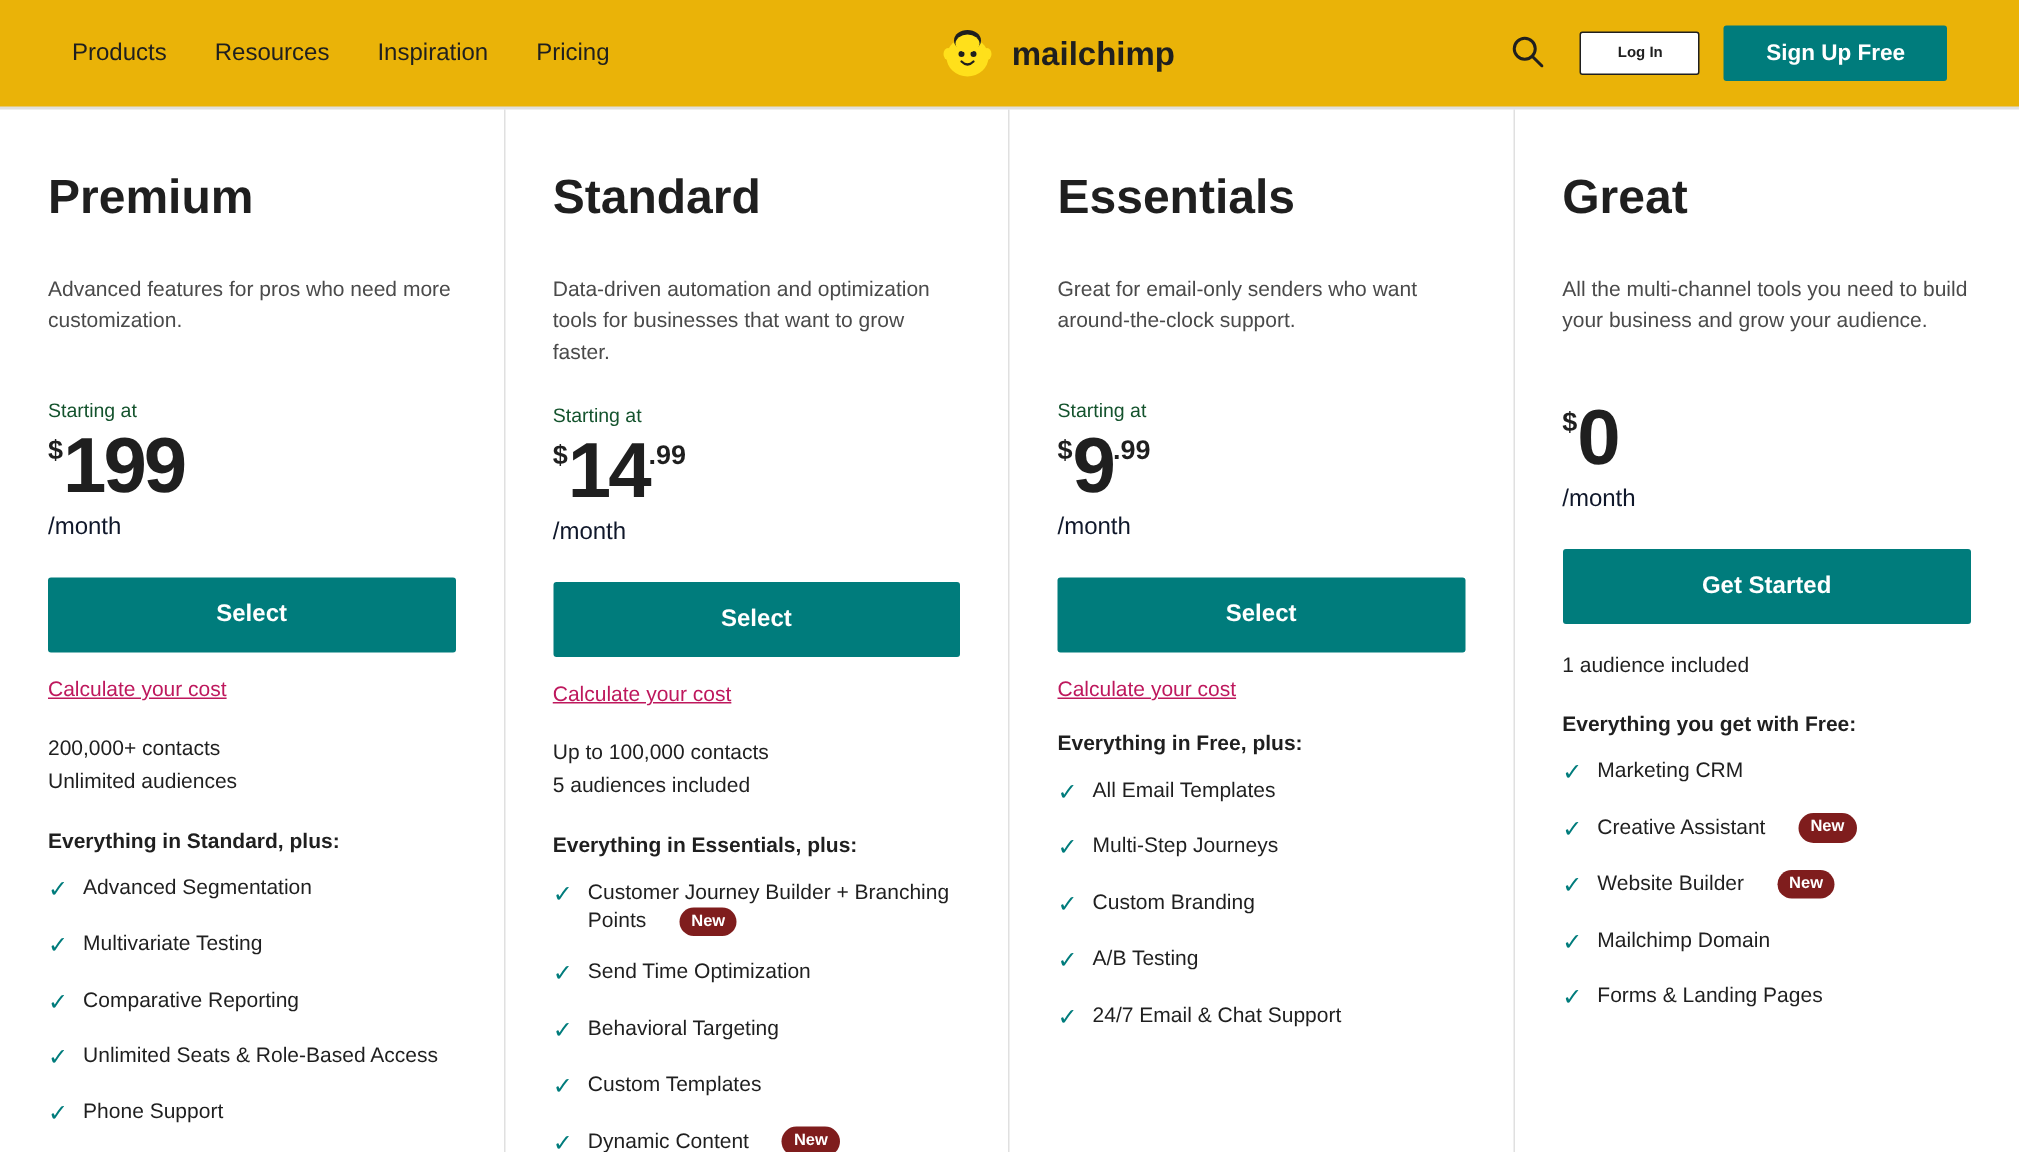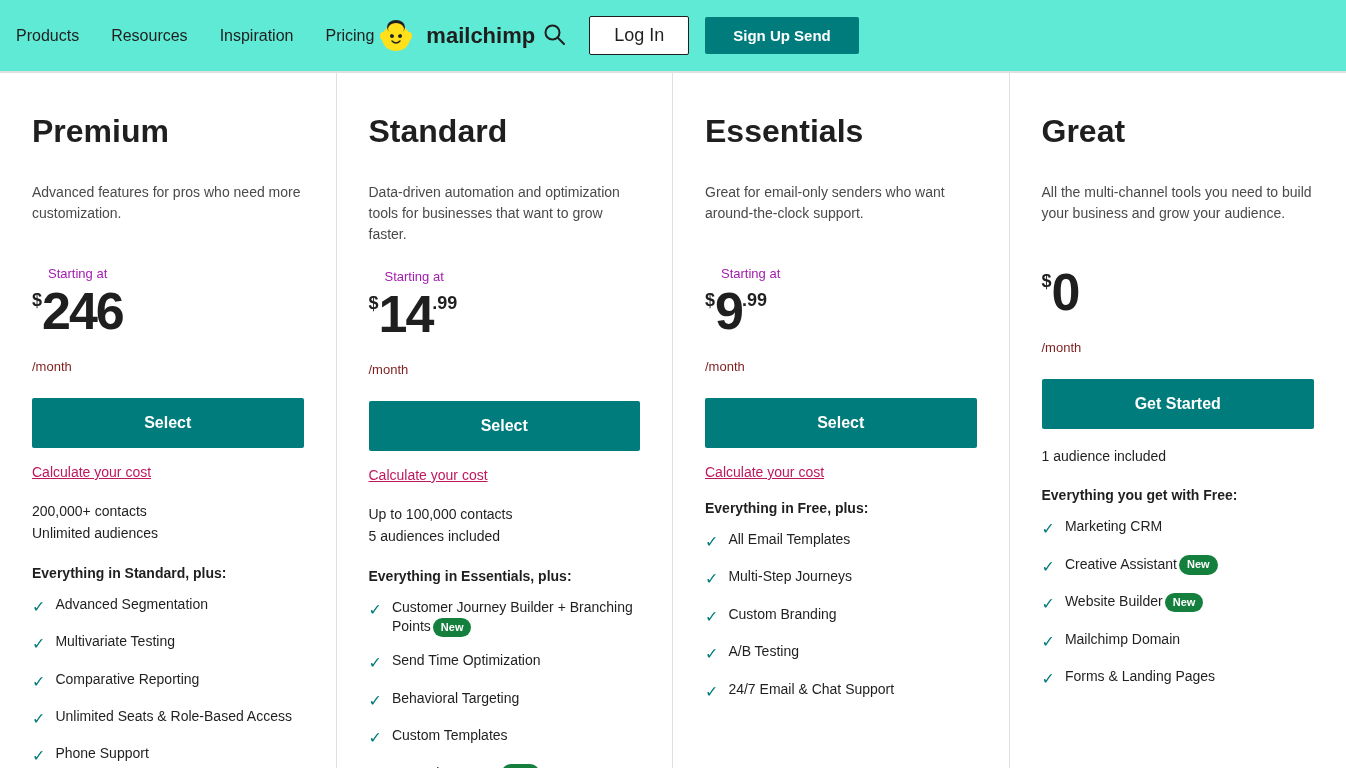--- a/index.html
+++ b/index.html
@@ -2,41 +2,41 @@
 <html><head>
   <meta charset="utf-8">
   <style>
     * { box-sizing: border-box; margin: 0; padding: 0; }
     body { font-family: -apple-system, BlinkMacSystemFont, 'Helvetica Neue', Arial, sans-serif; background: #fff; color: #1f1f1f; }
 
     
     nav {
       display: flex;
       align-items: center;
-      justify-content: flex-start;
-      padding: 0 16px;
+      justify-content: space-between;
+      padding: 0 48px;
       height: 72px;
       border-bottom: 1px solid #e0e0e0;
       position: sticky;
       top: 0;
-      background: #5eead4;
+      background: #eab308;
       z-index: 100;
     }
     .nav-left { display: flex; align-items: center; gap: 32px; }
     .nav-left a { text-decoration: none; color: #1f1f1f; font-size: 16px; font-weight: 500; }
     .nav-logo { display: flex; align-items: center; gap: 8px; font-size: 22px; font-weight: 700; color: #1f1f1f; text-decoration: none; }
     .nav-logo svg { width: 44px; height: 44px; }
     .nav-right { display: flex; align-items: center; gap: 16px; }
     .btn-login {
       border: 1.5px solid #1f1f1f;
       background: #fff;
       color: #1f1f1f;
       padding: 8px 24px;
-      font-size: 18px;
-      font-weight: 400;
+      font-size: 10px;
+      font-weight: 700;
       cursor: pointer;
       border-radius: 2px;
     }
     .btn-signup {
       background: #007c7c;
       color: #fff;
       border: none;
       padding: 10px 28px;
       font-size: 15px;
       font-weight: 700;
@@ -70,23 +70,22 @@
       color: #4a4a4a;
       line-height: 1.5;
       margin-bottom: 24px;
       min-height: 60px;
     }
     .plan-pricing {
       margin-bottom: 24px;
     }
     .starting-at {
       font-size: 13px;
-      color: #a21caf;
+      color: #14532d;
       margin-bottom: 4px;
-      margin-left: 16px;
     }
     .price-row {
       display: flex;
       align-items: flex-start;
       line-height: 1;
     }
     .price-dollar {
       font-size: 18px;
       font-weight: 700;
       margin-top: 6px;
@@ -96,23 +95,23 @@
       font-weight: 800;
       letter-spacing: -2px;
       line-height: 1;
     }
     .price-cents {
       font-size: 18px;
       font-weight: 700;
       margin-top: 6px;
     }
     .price-period {
-      font-size: 13px;
-      color: #7f1d1d;
-      margin-top: 22px;
+      font-size: 16px;
+      color: #0f172a;
+      margin-top: 6px;
     }
 
     .btn-select {
       display: block;
       width: 100%;
       background: #007c7c;
       color: #fff;
       border: none;
       padding: 16px;
       font-size: 16px;
@@ -158,27 +157,27 @@
     }
     .check-icon {
       color: #007c7c;
       font-size: 16px;
       flex-shrink: 0;
       margin-top: 1px;
     }
 
     .badge-new {
       display: inline-block;
-      background: #15803d;
+      background: #7f1d1d;
       color: #fff;
       font-size: 11px;
       font-weight: 700;
       padding: 2px 8px;
       border-radius: 20px;
-      margin-left: 2px;
+      margin-left: 22px;
       vertical-align: middle;
     }
   </style>
 </head>
 <body>
 
 <nav>
   <div class="nav-left">
     <a href="#">Products</a>
     <a href="#">Resources</a>
@@ -206,33 +205,33 @@
   </a>
 
   <div class="nav-right">
     <button class="search-icon-btn">
       <svg width="22" height="22" viewBox="0 0 22 22" fill="none">
         <circle cx="9.5" cy="9.5" r="7" stroke="#1f1f1f" stroke-width="2"></circle>
         <line x1="14.8" y1="14.8" x2="21" y2="21" stroke="#1f1f1f" stroke-width="2" stroke-linecap="round"></line>
       </svg>
     </button>
     <button class="btn-login">Log In</button>
-    <button class="btn-signup">Sign Up Send</button>
+    <button class="btn-signup">Sign Up Free</button>
   </div>
 </nav>
 
 <div class="pricing-section" id="pricing-grid">
 <div class="plan-card">
       <h2 class="plan-name">Premium</h2>
       <p class="plan-desc">Advanced features for pros who need more customization.</p>
       <div class="plan-pricing">
         <div class="starting-at">Starting at</div>
         <div class="price-row">
           <span class="price-dollar">$</span>
-          <span class="price-main">246</span>
+          <span class="price-main">199</span>
 
         </div>
         <div class="price-period">/month</div>
       </div>
       <button class="btn-select">Select</button>
       <a href="#" class="calc-link">Calculate your cost</a>
       <div class="contacts-info">
         <div>200,000+ contacts</div>
         <div>Unlimited audiences</div>
       </div>

